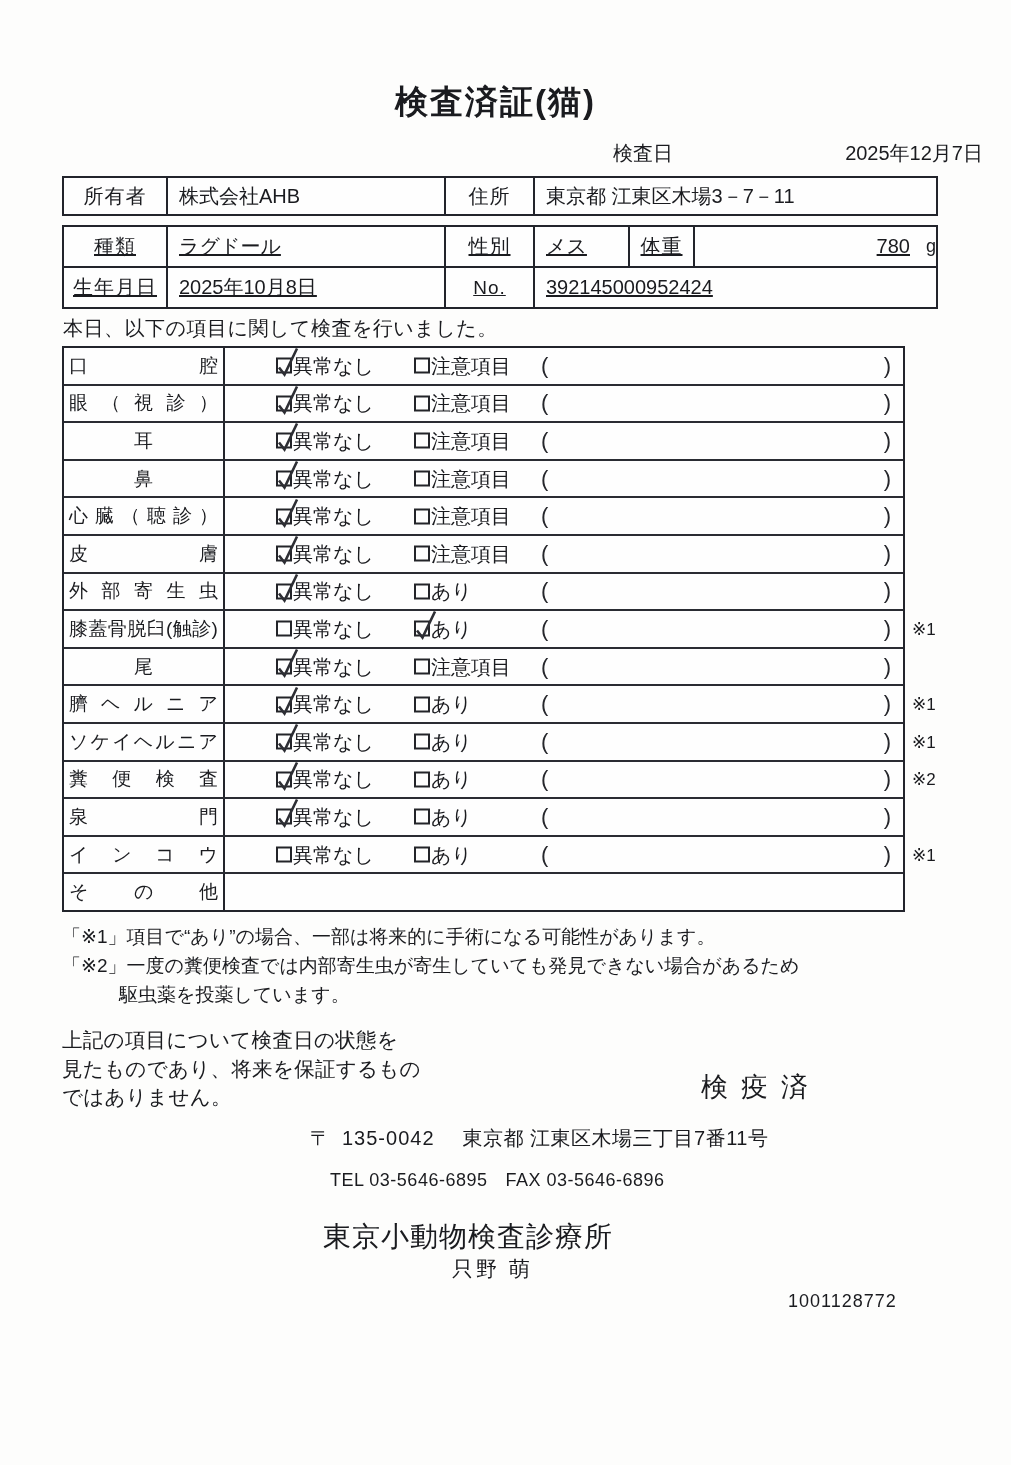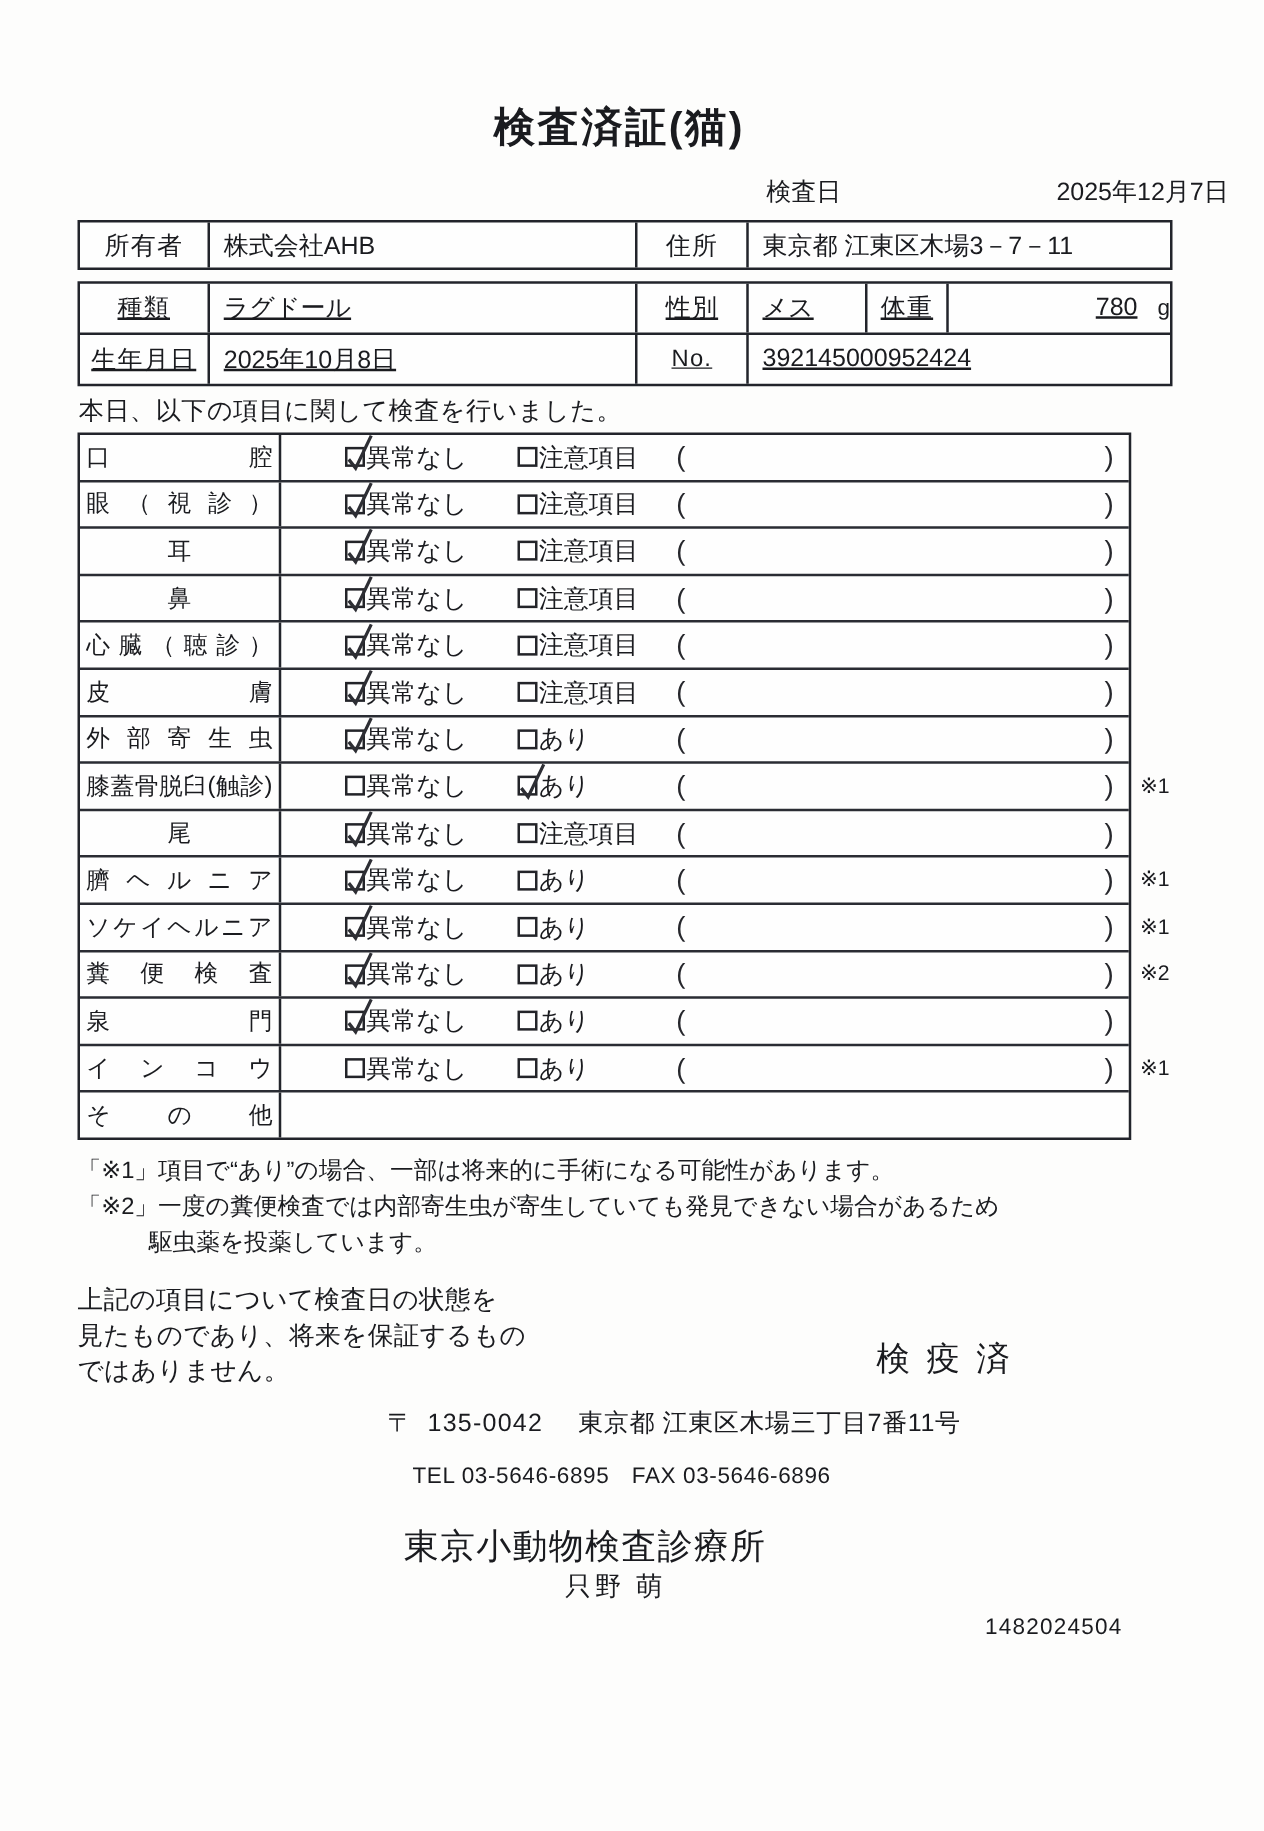--- a/index.html
+++ b/index.html
@@ -28,21 +28,21 @@
   .tbl{position:absolute;left:62px;width:876px;border:2px solid #22242b;box-sizing:border-box;background:#fefefe;}
   .owner-tbl{top:176px;height:40px;display:flex;}
   .pet-tbl{top:225px;height:84px;display:flex;flex-direction:column;text-decoration:underline;}
   .trow{display:flex;flex:1;min-height:0;}
   .trow.first{border-bottom:2px solid #22242b;}
   .cell{box-sizing:border-box;display:flex;align-items:center;font-size:20px;}
   .cell.rb{border-right:2px solid #22242b;}
   .cell.lab{justify-content:center;letter-spacing:1px;}
   .cell.val{padding-left:11px;}
   .w-c1{width:104px;}
-  .w-c2{width:342px;}
+  .w-c2{width:278px;}
   .w-c3{width:89px;}
   .w-c4{width:95px;}
   .w-c5{width:65px;}
   .w-rest{flex:1;}
   .weight-val{flex:1;justify-content:flex-end;}
   .weight-val .num{font-size:20px;}
   .weight-val .unit{font-size:18px;margin-left:16px;}
   .no-label{font-size:19px;}
   
   .intro{position:absolute;left:63px;top:315px;font-size:20px;letter-spacing:0.5px;}
@@ -503,15 +503,15 @@
     <span class="addr">東京都 江東区木場三丁目7番11号</span>
   </div>
 
   <div class="tel-line">
     <span class="tel">TEL 03-5646-6895</span>
     <span class="fax">FAX 03-5646-6896</span>
   </div>
 
   <div class="clinic-name">東京小動物検査診療所</div>
   <div class="vet-name">只野 萌</div>
-  <div class="doc-code">1482024504</div>
+  <div class="doc-code">1001128772</div>
 
 </div>
 
 </body></html>

